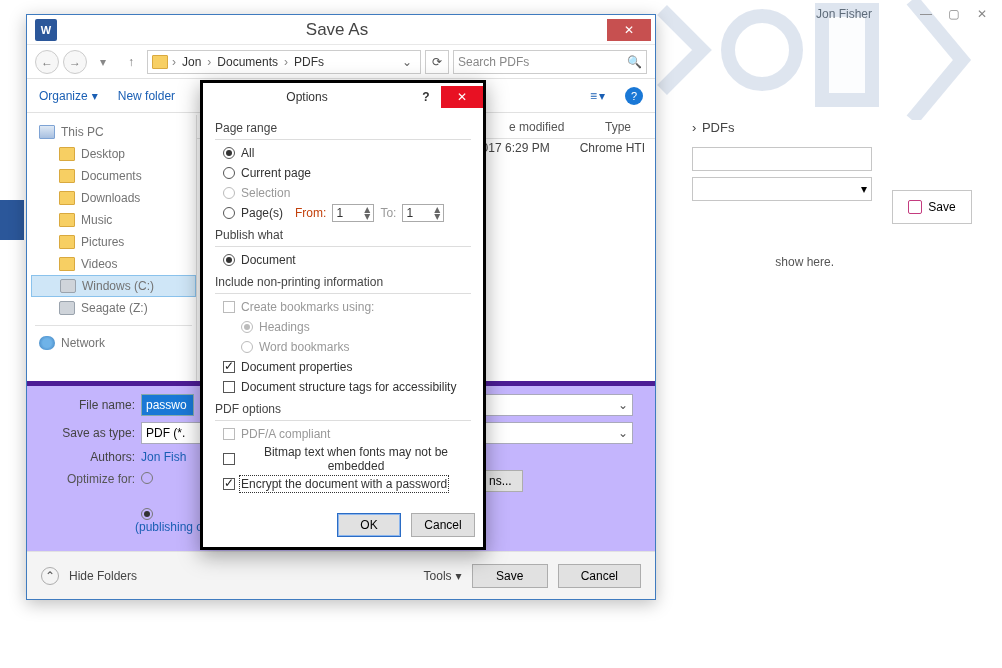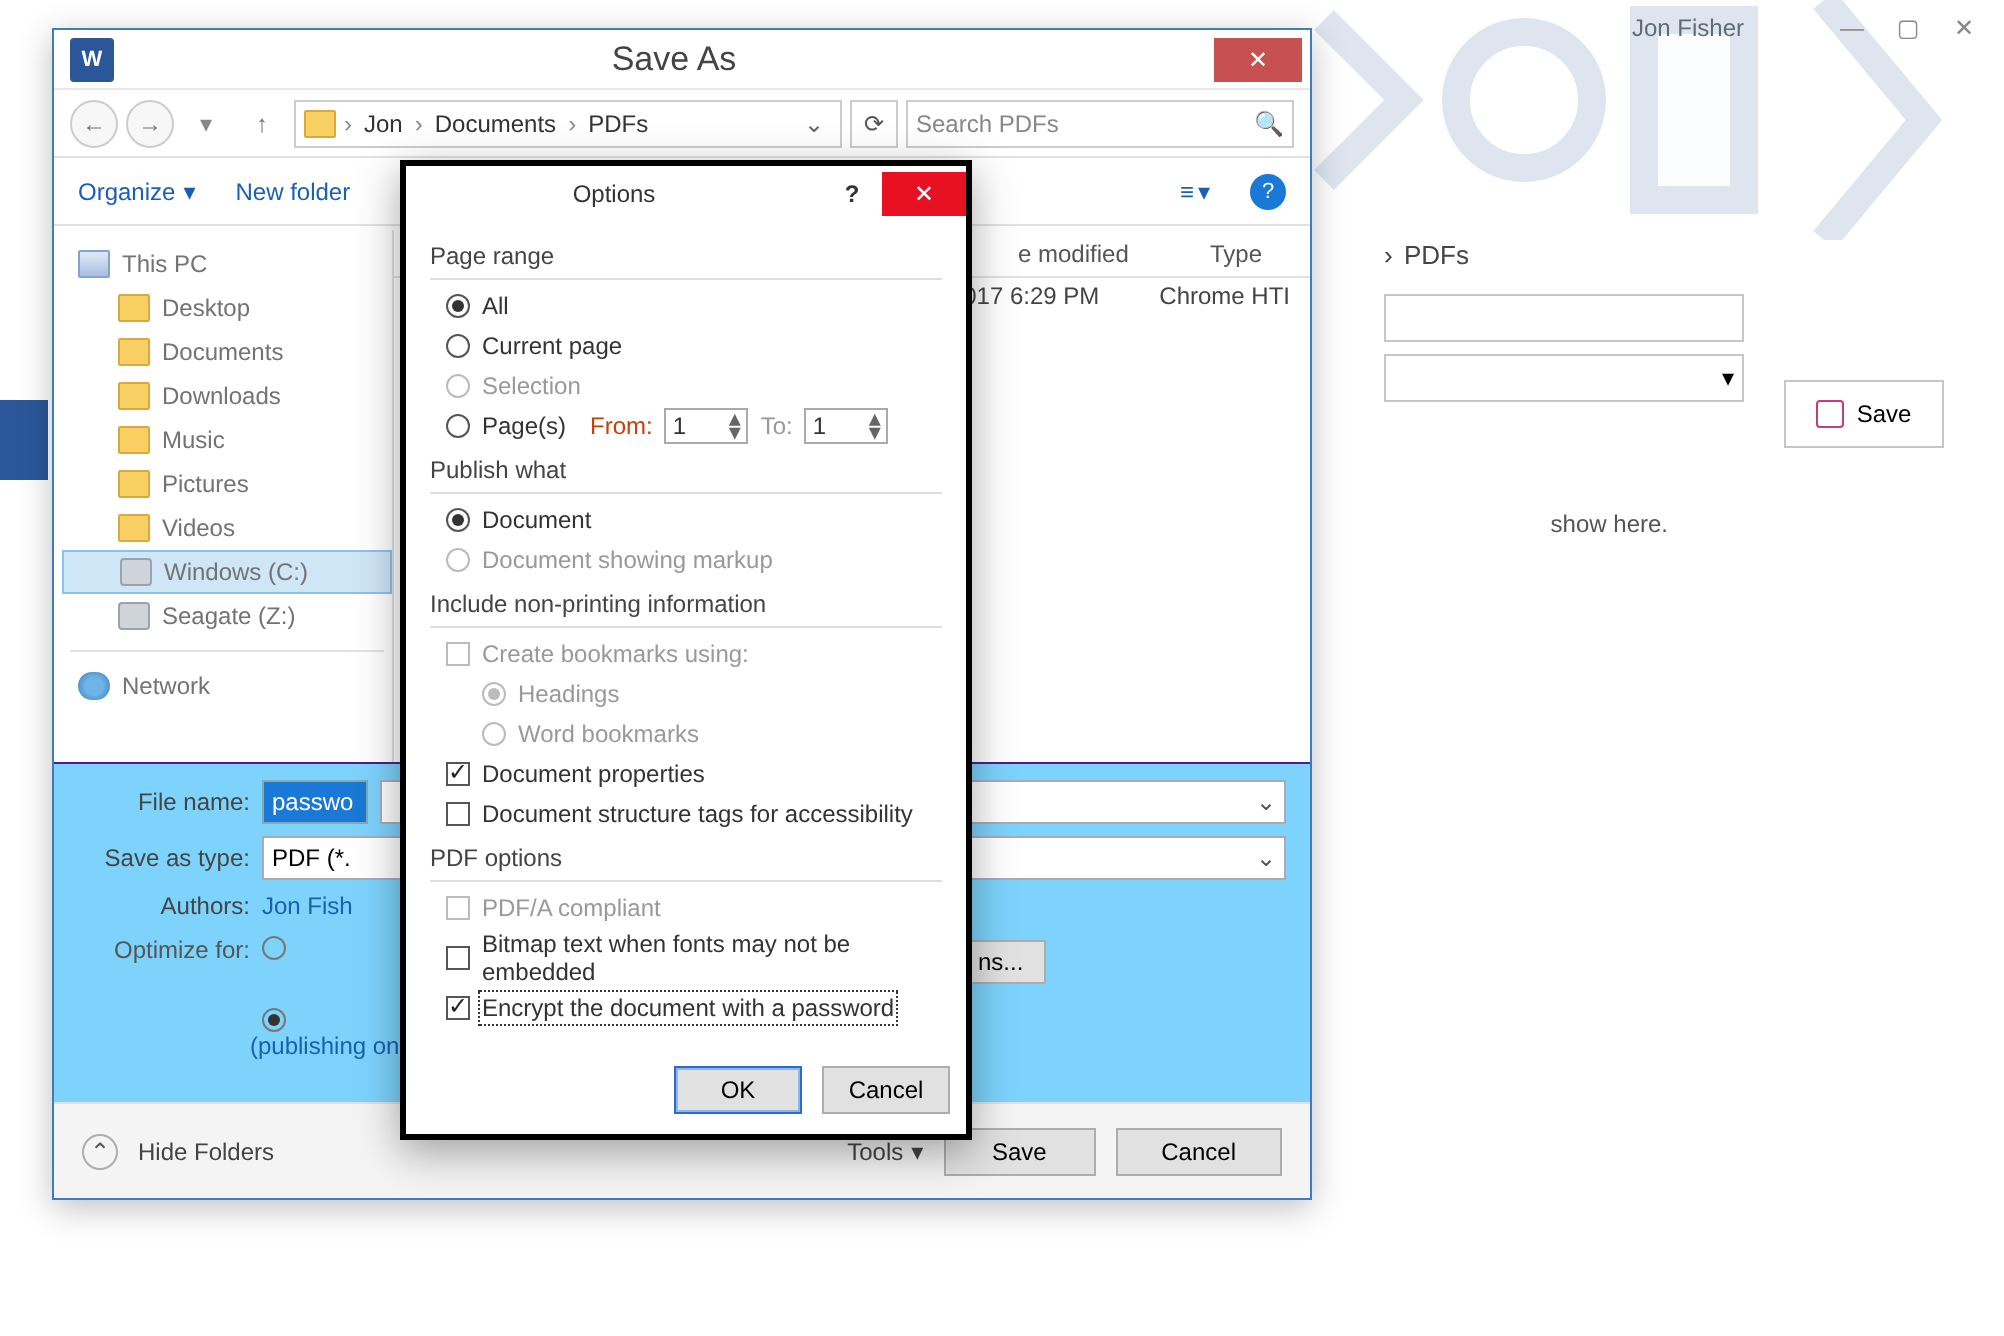--- a/index.html
+++ b/index.html
@@ -60,21 +60,21 @@
 .tree-item .tico.pc { background: linear-gradient(#dfe9f5,#a7bfe0); border-color: #7ea3d4; }
 .tree-item .tico.drive { background: #cfd4da; border-color: #9aa3ad; border-radius: 2px; }
 .tree-item .tico.net { background: radial-gradient(circle, #6fb3e8 40%, #3a7dbb 100%); border-radius: 8px; border: none; }
 .tree-sep { height: 1px; background: #e1e1e1; margin: 6px 4px; }
 
 .sa-list { flex: 1; position: relative; }
 .sa-list-head { position: absolute; top: 0; left: 0; right: 0; height: 24px; border-bottom: 1px solid #e1e1e1; display: flex; align-items: center; padding-left: 12px; gap: 80px; color: #555; }
 .sa-list-row { position: absolute; top: 26px; right: 10px; display: flex; gap: 30px; color: #444; }
 .sa-list-bottom { position: absolute; bottom: 0; left: 0; right: 0; height: 20px; background: #f0f0f0; display:flex; align-items:center; justify-content:flex-end; padding-right:4px; color:#666;}
 
-.sa-bottom { position: absolute; left: 0; right: 0; bottom: 48px; top: 366px; padding: 8px 12px; border-top: 1px solid #4c1d95; background: #7dd3fc; }
+.sa-bottom { position: absolute; left: 0; right: 0; bottom: 48px; top: 366px; padding: 8px 22px; border-top: 5px solid #4c1d95; background: #c4b5fd; }
 .sa-bottom .row { display: flex; align-items: center; margin-bottom: 6px; gap: 6px; }
 .sa-bottom .lbl { width: 86px; text-align: right; color: #444; }
 .sa-bottom input.txt { height: 22px; border: 1px solid #8aa; padding: 0 4px; background: #fff; }
 .sa-bottom input.txt.sel { background: #1a78d6; color: #fff; width: 53px; }
 .sa-bottom .combo { flex: 1; height: 22px; border: 1px solid #aab; background: #fff; display: flex; align-items: center; padding: 0 4px; }
 .sa-bottom .combo .dd { margin-left: auto; color: #555; }
 .sa-bottom .link { color: #1a5fb4; }
 .optim { display:flex; align-items:flex-start; gap:6px; margin-top:6px;}
 .optim .lbl2 { width:86px; text-align:right; color:#555; padding-top:2px;}
 .radio { width:12px; height:12px; border:1px solid #777; border-radius:6px; margin:2px 4px 0 0;}
@@ -90,21 +90,21 @@
 
 
 .opts { position: absolute; left: 200px; top: 80px; width: 286px; background: #fff; border: 3px solid #000000; box-shadow: 0 6px 20px rgba(0,0,0,0.35); z-index: 50; }
 .opts-titlebar { height: 28px; display: flex; align-items: center; }
 .opts-title { flex: 1; text-align: center; color: #333; }
 .opts-help { width: 30px; height: 22px; text-align: center; color: #333; font-weight: bold; line-height: 22px; }
 .opts-close { width: 42px; height: 22px; background: #e81123; color: #fff; display: flex; align-items: center; justify-content: center; }
 .opts-body { padding: 4px 12px 10px 12px; }
 .grp-title { color: #444; margin: 6px 0 4px 0; }
 .grp-sep { height: 1px; background: #ddd; margin-bottom: 4px; }
-.opt-row { display: flex; align-items: center; gap: 6px; margin: 2px 0 2px 8px; color: #333; min-height: 18px; }
+.opt-row { display: flex; align-items: center; gap: 6px; margin: 2px 0 2px 8px; color: #333; min-height: 18px; text-align: center; }
 .opt-row.disabled { color: #999; }
 .oradio { width: 12px; height: 12px; border: 1px solid #555; border-radius: 6px; flex-shrink: 0; }
 .oradio.on::after { content:""; display:block; width:6px; height:6px; background:#333; border-radius:3px; margin:2px; }
 .oradio.disabled { border-color: #bbb; }
 .oradio.on.disabled::after { background:#bbb; }
 .spin { width: 42px; height: 18px; border: 1px solid #aaa; display: flex; align-items: center; padding: 0 3px; }
 .spin .arr { margin-left: auto; display: flex; flex-direction: column; font-size: 7px; line-height: 7px; color: #666; }
 .ocheck { width: 12px; height: 12px; border: 1px solid #555; flex-shrink: 0; position: relative; }
 .ocheck.on::after { content: "✓"; position: absolute; top: -3px; left: 0; font-size: 12px; color: #222; }
 .ocheck.disabled { border-color: #bbb; }
@@ -347,24 +347,20 @@
           </span>
         </div>
     </div>
 
     <div class="grp-title">Publish what</div>
       <div class="grp-sep"></div>
     <div class="opt-row">
         <span class="oradio on"></span>
         <span>Document</span>
       </div>
-    <div class="opt-row disabled">
-        <span class="oradio disabled"></span>
-        <span>Document showing markup</span>
-      </div>
 
     <div class="grp-title">Include non-printing information</div>
       <div class="grp-sep"></div>
     <div class="opt-row disabled">
         <span class="ocheck disabled"></span>
         <span>Create bookmarks using:</span>
       </div>
     <div class="opt-row disabled indent2">
         <span class="oradio on disabled"></span>
         <span>Headings</span>

